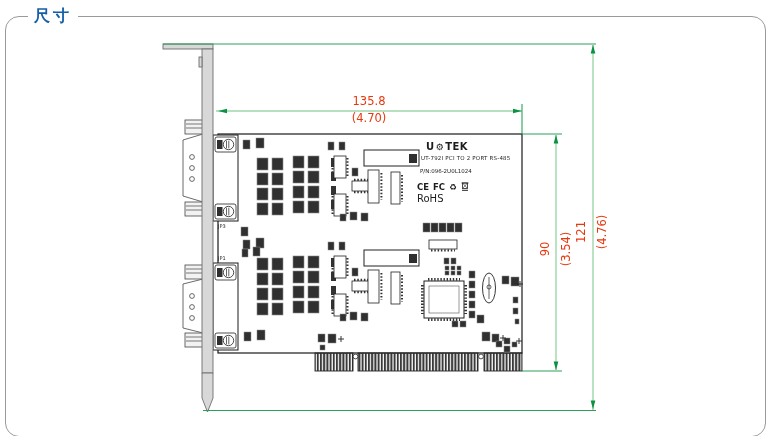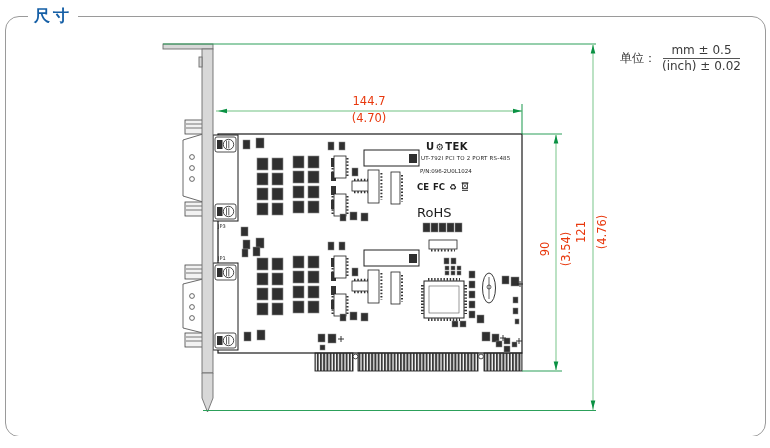--- a/index.html
+++ b/index.html
@@ -19,40 +19,33 @@
   .dim{color:#e8380d;font-size:11.5px;line-height:12px;text-align:center;white-space:nowrap;}
   .hlabel{width:96px;}
   .vlabel{width:70px;transform:rotate(-90deg);}
   
   .silk{color:#1d1d1d;white-space:nowrap;}
   #brand{left:426px;top:141px;font-size:10px;font-weight:bold;letter-spacing:0.5px;display:flex;align-items:center;gap:1px;}
   #brand .gear{font-size:9px;}
   #product-name{left:421px;top:155px;font-size:5.5px;letter-spacing:0.2px;}
   #part-number{left:420px;top:168px;font-size:5.5px;}
   #cert-row{left:417px;top:181px;display:flex;align-items:center;gap:4px;font-size:8.5px;font-weight:bold;text-align:center;}
-  #rohs{left:417px;top:193px;font-size:13px;margin-top:12px;}
+  #rohs{left:417px;top:193px;font-size:10px;}
   .jp{font-size:5px;}
   #jp-upper{left:218px;top:223px;}
   #jp-lower{left:218px;top:255px;}
 </style>
 </head>
 <body>
 
 <div id="stage">
 
   <div class="abs" id="figure-border"></div>
   <div class="abs" id="section-title">尺寸</div>
 
-  <div class="abs" id="units-note">
-    <span>单位：</span>
-    <span id="units-frac">
-      <span id="units-mm">mm ± 0.5</span>
-      <span id="units-inch">(inch) ± 0.02</span>
-    </span>
-  </div>
 
   <svg class="abs" style="left:0;top:0;" width="770" height="448" viewBox="0 0 770 448">
     <defs>
       <pattern id="fing" width="3.2" height="18" patternUnits="userSpaceOnUse">
         <rect width="2" height="18" fill="#3a3a3a"></rect>
       </pattern>
 
       <g id="crow">
         <rect x="0" y="0" width="11" height="12" fill="#303030" stroke="#8c8c8c" stroke-width="0.6"></rect>
         <rect x="15" y="0" width="11" height="12" fill="#303030" stroke="#8c8c8c" stroke-width="0.6"></rect>
@@ -256,21 +249,21 @@
 
     <g>
       <line x1="163" y1="44" x2="596" y2="44" stroke="#2ca05a" stroke-width="1.1"></line>
       <line x1="203" y1="410.5" x2="596" y2="410.5" stroke="#2ca05a" stroke-width="1.2"></line>
       <line x1="593" y1="44" x2="593" y2="410" stroke="#9fd6ab" stroke-width="1.4"></line>
       <polygon points="593,44.5 590.7,53.5 595.3,53.5" fill="#0a9143"></polygon>
       <polygon points="593,409.5 590.7,400.5 595.3,400.5" fill="#0a9143"></polygon>
     </g>
   </svg>
 
-  <div class="abs dim hlabel" style="left:321px;top:95px;">144.7</div>
+  <div class="abs dim hlabel" style="left:321px;top:95px;">135.8</div>
   <div class="abs dim hlabel" style="left:321px;top:112px;">(4.70)</div>
   <div class="abs dim vlabel" style="left:510px;top:243px;">90</div>
   <div class="abs dim vlabel" style="left:531px;top:243px;">(3.54)</div>
   <div class="abs dim vlabel" style="left:546px;top:226px;">121</div>
   <div class="abs dim vlabel" style="left:567px;top:226px;">(4.76)</div>
 
   <div class="abs silk" id="brand">
     <span>U</span>
       <span class="gear">⚙</span>
       <span>TEK</span>

